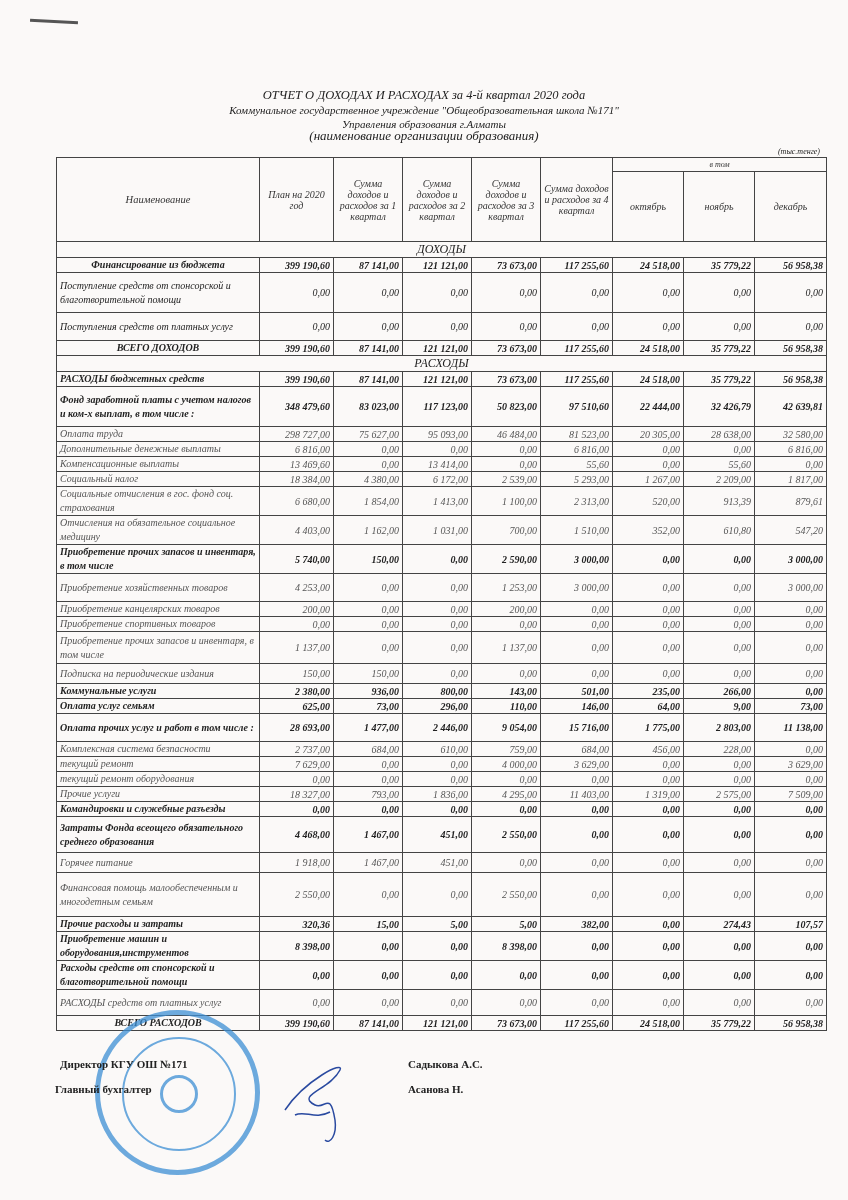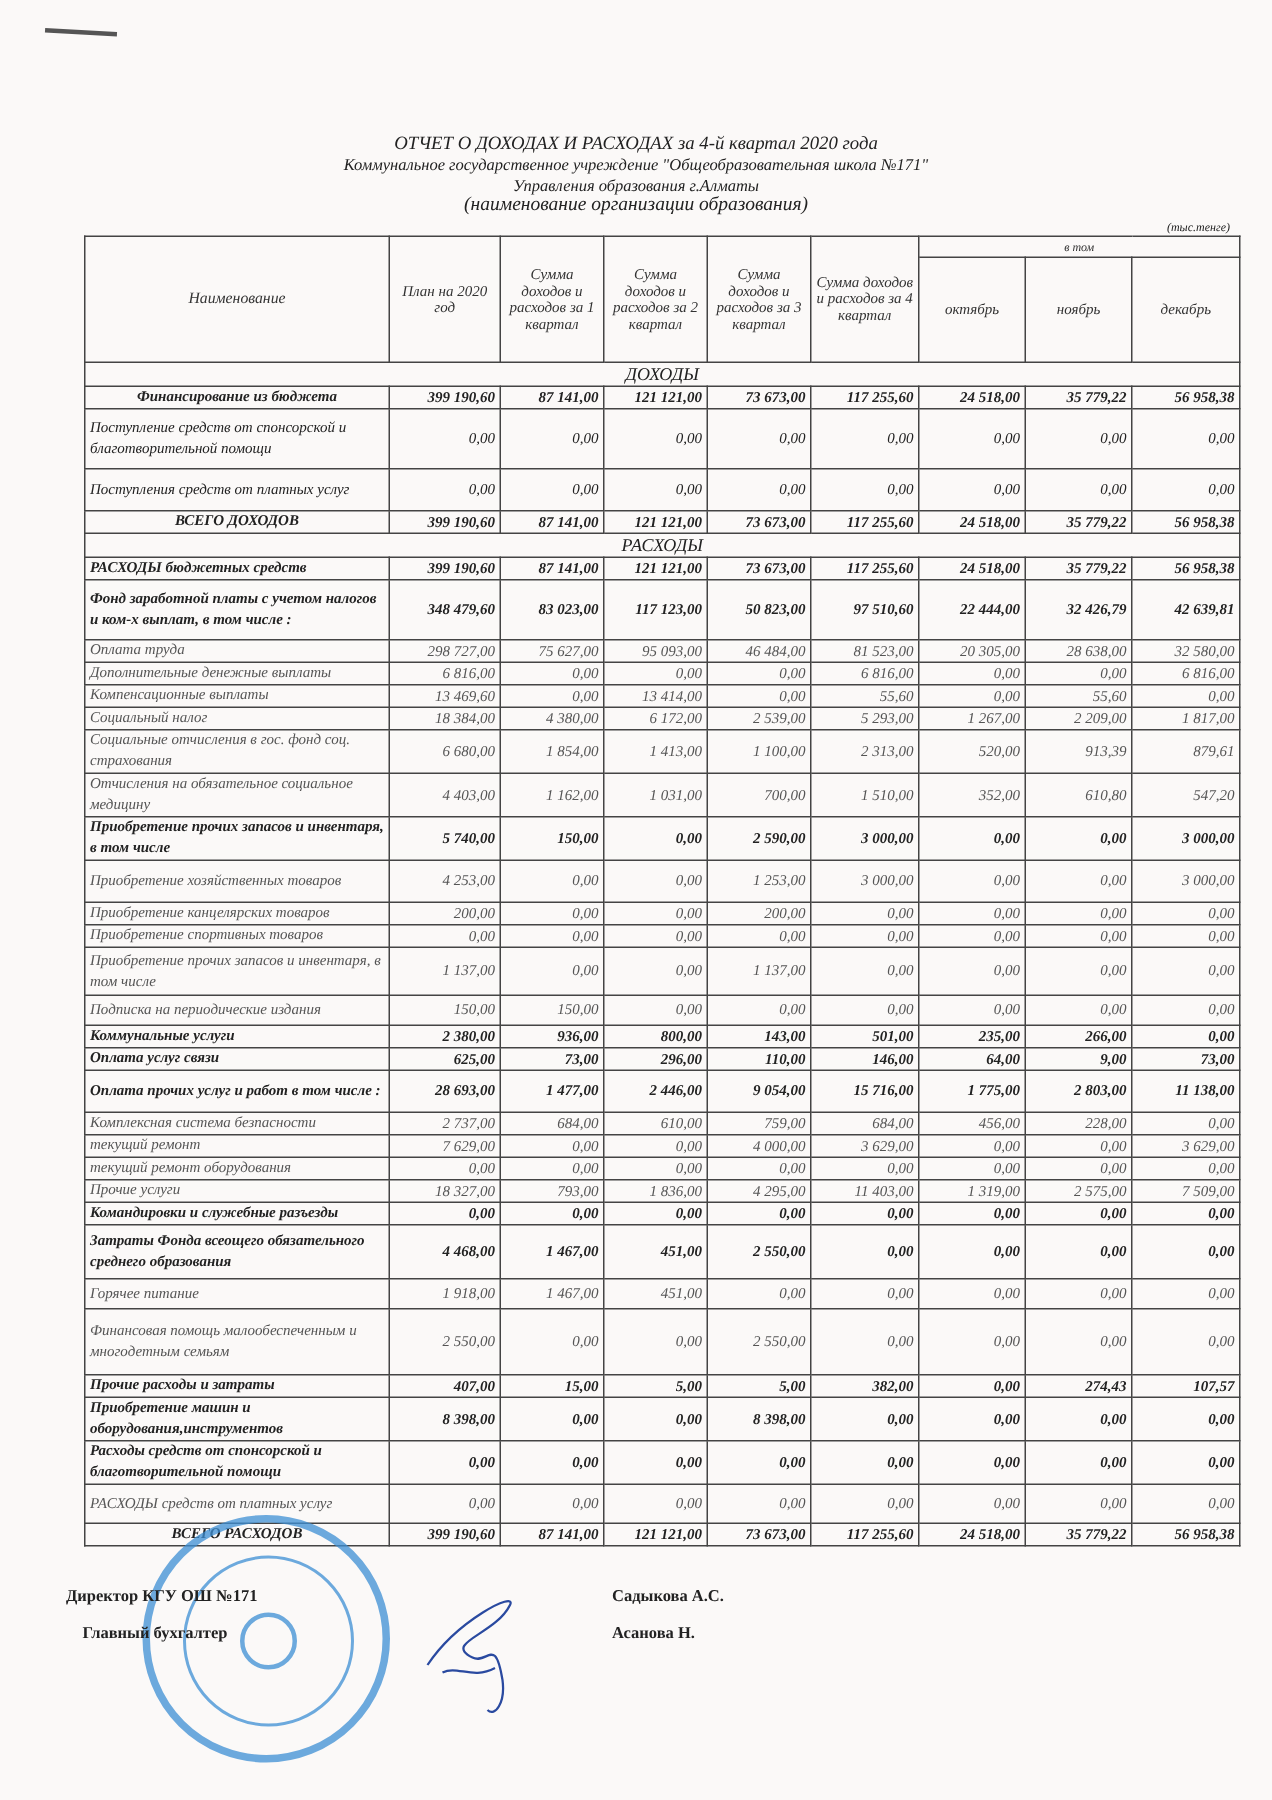--- a/index.html
+++ b/index.html
@@ -279,21 +279,21 @@
         <td class="num">2 380,00</td>
         <td class="num">936,00</td>
         <td class="num">800,00</td>
         <td class="num">143,00</td>
         <td class="num">501,00</td>
         <td class="num">235,00</td>
         <td class="num">266,00</td>
         <td class="num">0,00</td>
       </tr>
       <tr class="bold" style="height: 14px;">
-        <td class="lbl">Оплата услуг связи</td>
+        <td class="lbl">Оплата услуг семьям</td>
         <td class="num">625,00</td>
         <td class="num">73,00</td>
         <td class="num">296,00</td>
         <td class="num">110,00</td>
         <td class="num">146,00</td>
         <td class="num">64,00</td>
         <td class="num">9,00</td>
         <td class="num">73,00</td>
       </tr>
       <tr class="bold" style="height: 28px;">
@@ -390,21 +390,21 @@
         <td class="num">0,00</td>
         <td class="num">0,00</td>
         <td class="num">2 550,00</td>
         <td class="num">0,00</td>
         <td class="num">0,00</td>
         <td class="num">0,00</td>
         <td class="num">0,00</td>
       </tr>
       <tr class="bold" style="height: 14px; margin-top: 24px;">
         <td class="lbl">Прочие расходы и затраты</td>
-        <td class="num">407,00</td>
+        <td class="num">320,36</td>
         <td class="num">15,00</td>
         <td class="num">5,00</td>
         <td class="num">5,00</td>
         <td class="num">382,00</td>
         <td class="num">0,00</td>
         <td class="num">274,43</td>
         <td class="num">107,57</td>
       </tr>
       <tr class="bold" style="height: 26px;">
         <td class="lbl">Приобретение машин и оборудования,инструментов</td>
@@ -451,20 +451,20 @@
         <td class="num">56 958,38</td>
       </tr>
     </tbody>
 </table>
 
 <div class="stamp">
   <div class="stamp-inner"></div>
   <div class="stamp-emblem" style="left:60px;top:60px"></div>
 </div>
 
-<div class="footer" style="left:44px; top:1058px">Директор  КГУ ОШ №171</div>
+<div class="footer" style="left:60px; top:1058px">Директор  КГУ ОШ №171</div>
 <div class="footer" style="left:408px; top:1058px">Садыкова А.С.</div>
 <div class="footer" style="left:55px; top:1083px">Главный бухгалтер</div>
 <div class="footer" style="left:408px; top:1083px">Асанова Н.</div>
 
 <svg style="position:absolute;left:275px;top:1050px" width="80" height="100">
   <path d="M10 60 C30 30, 70 10, 65 20 C55 40, 20 45, 40 55 C50 60, 55 40, 60 70 C62 85, 55 95, 50 90 M20 65 C30 60, 40 70, 55 62" stroke="#2a4aa0" stroke-width="1.5" fill="none"></path>
 </svg>
 
 </body></html>

